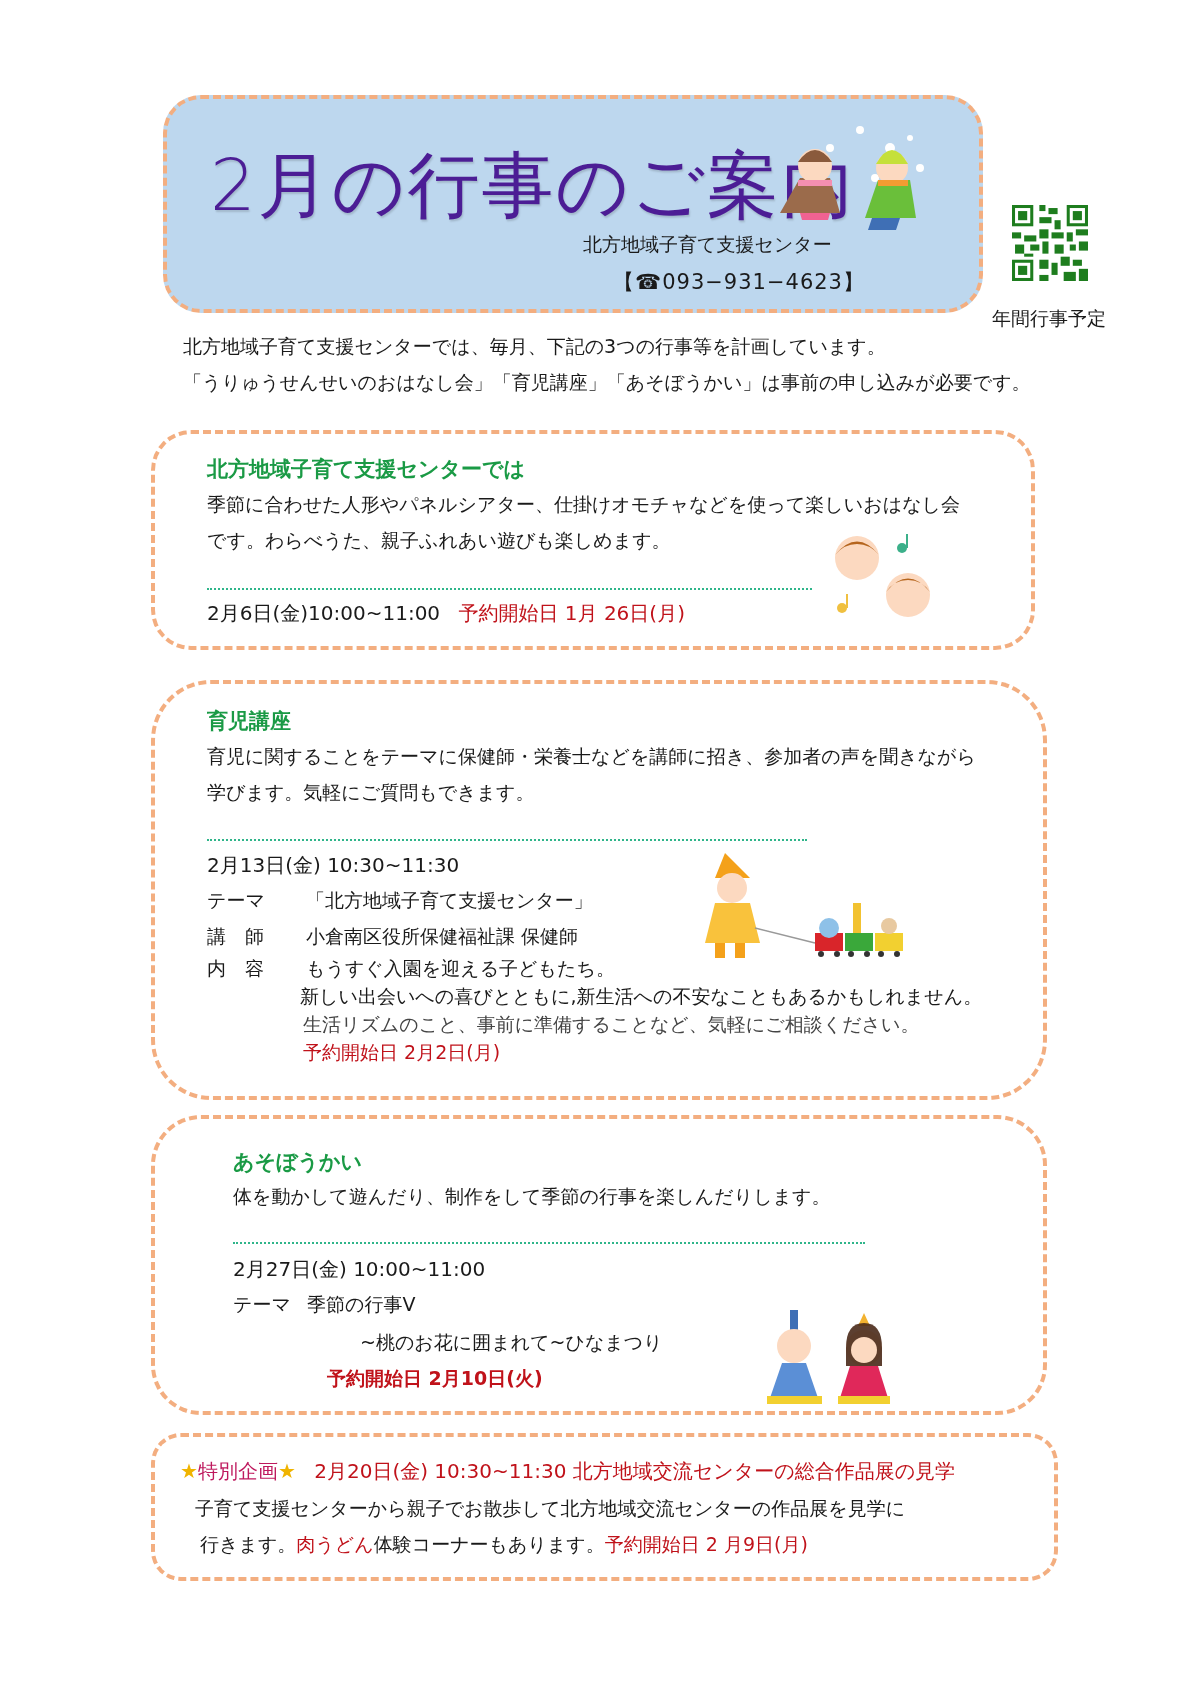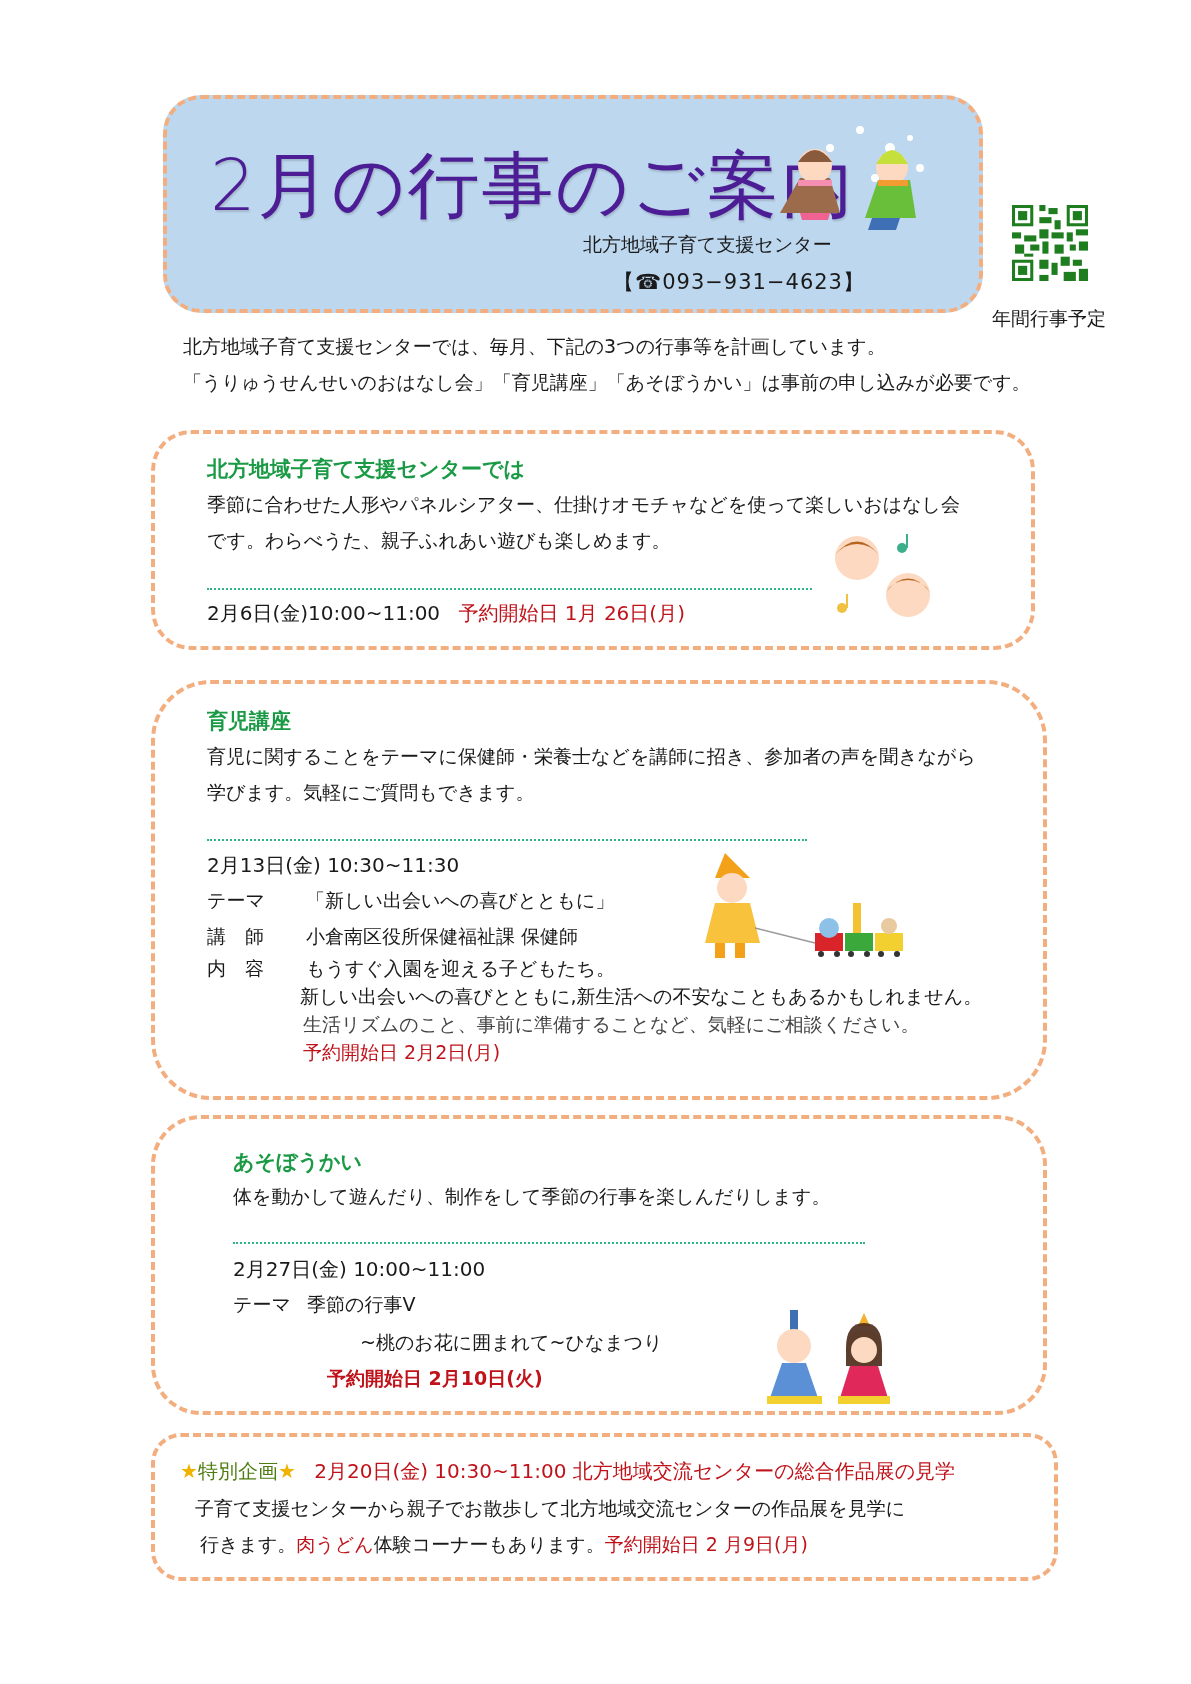--- a/index.html
+++ b/index.html
@@ -12,21 +12,21 @@
            text-shadow:1px 2px 2px rgba(0,0,0,0.15); white-space:nowrap; }
   .org { left:583px; top:232px; font-size:19px; white-space:nowrap; }
   .phone { left:613px; top:268px; font-size:21px; letter-spacing:1px; white-space:nowrap; }
   .qr { left:1012px; top:205px; width:76px; height:76px; }
   .qr-label { left:992px; top:306px; font-size:19px; white-space:nowrap; }
   .intro { left:183px; font-size:19px; white-space:nowrap; }
   .sec-title { font-size:21px; color:#1a9a45; font-weight:bold; white-space:nowrap; }
   .body-text { font-size:19px; white-space:nowrap; }
   .red { color:#c0121a;text-align:right; }
   .gray { color:#444; }
-  .green { color:#4d7c0f; }
+  .green { color:#be185d; }
   .gold { color:#f0b400; }
   .dotline { position:absolute; height:0; border-top:2px dotted #2fb58a; }
   .illus { position:absolute; }
 </style>
 </head>
 <body>
 
 <div class="dash-box header-box"></div>
 <div class="abs title">2月の行事のご案内</div>
 <svg class="illus" style="left:760px;top:118px;" width="180" height="120" viewBox="0 0 180 120">
@@ -115,21 +115,21 @@
     <rect x="16" y="64" width="2" height="14" fill="#f0c040"></rect>
 </svg>
 
 <div class="dash-box" style="left:151px;top:680px;width:896px;height:420px;border-radius:60px;"></div>
 <div class="abs sec-title" style="left:207px;top:707px;">育児講座</div>
 <div class="abs body-text" style="left:207px;top:744px;">育児に関することをテーマに保健師・栄養士などを講師に招き、参加者の声を聞きながら</div>
 <div class="abs body-text" style="left:207px;top:780px;">学びます。気軽にご質問もできます。</div>
 <div class="dotline" style="left:207px;top:839px;width:600px;"></div>
 <div class="abs body-text" style="left:207px;top:852px;font-size:20px;">2月13日(金) 10:30~11:30</div>
 <div class="abs body-text" style="left:207px;top:888px;">テーマ</div>
-<div class="abs body-text" style="left:306px;top:888px;">「新しい出会いへの喜びとともに」</div>
+<div class="abs body-text" style="left:306px;top:888px;">「北方地域子育て支援センター」</div>
 <div class="abs body-text" style="left:207px;top:924px;">講　師</div>
 <div class="abs body-text" style="left:306px;top:924px;">小倉南区役所保健福祉課  保健師</div>
 <div class="abs body-text" style="left:207px;top:956px;">内　容</div>
 <div class="abs body-text" style="left:306px;top:956px;">もうすぐ入園を迎える子どもたち。</div>
 <div class="abs body-text" style="left:300px;top:984px;">新しい出会いへの喜びとともに,新生活への不安なこともあるかもしれません。</div>
 <div class="abs body-text gray" style="left:303px;top:1012px;">生活リズムのこと、事前に準備することなど、気軽にご相談ください。</div>
 <div class="abs body-text red" style="left:303px;top:1040px;">予約開始日  2月2日(月)</div>
 <svg class="illus" style="left:695px;top:848px;" width="220" height="115" viewBox="0 0 220 115">
   <path d="M30 5 L55 30 L20 30 Z" fill="#f4a11a"></path>
   <circle cx="37" cy="40" r="15" fill="#fcd9c0"></circle>
@@ -173,18 +173,18 @@
   <circle cx="102" cy="40" r="18" fill="#fcd9c0"></circle>
   <path d="M84 40 Q84 15 102 15 Q120 15 120 40 L120 58 L84 58 Z" fill="#4a2a1a" opacity="0.9"></path>
   <circle cx="102" cy="42" r="13" fill="#fcd9c0"></circle>
   <path d="M78 90 L88 58 L116 58 L126 90 Z" fill="#e0285a"></path>
   <rect x="76" y="88" width="52" height="8" fill="#f2d030"></rect>
 </svg>
 
 <div class="dash-box" style="left:151px;top:1433px;width:907px;height:148px;border-radius:30px;"></div>
 <div class="abs body-text" style="left:180px;top:1458px;font-size:20px;">
   <span class="gold">★</span><span class="green">特別企画</span><span class="gold">★</span>
-  <span class="red" style="margin-left:12px;">2月20日(金) 10:30~11:00  北方地域交流センターの総合作品展の見学</span>
+  <span class="red" style="margin-left:12px;">2月20日(金) 10:30~11:30  北方地域交流センターの総合作品展の見学</span>
 </div>
 <div class="abs body-text" style="left:195px;top:1496px;">子育て支援センターから親子でお散歩して北方地域交流センターの作品展を見学に</div>
 <div class="abs body-text" style="left:200px;top:1532px;">
   <span>行きます。</span><span class="red">肉うどん</span><span>体験コーナーもあります。</span><span class="red">予約開始日  2 月9日(月)</span>
 </div>
 
 </body></html>

